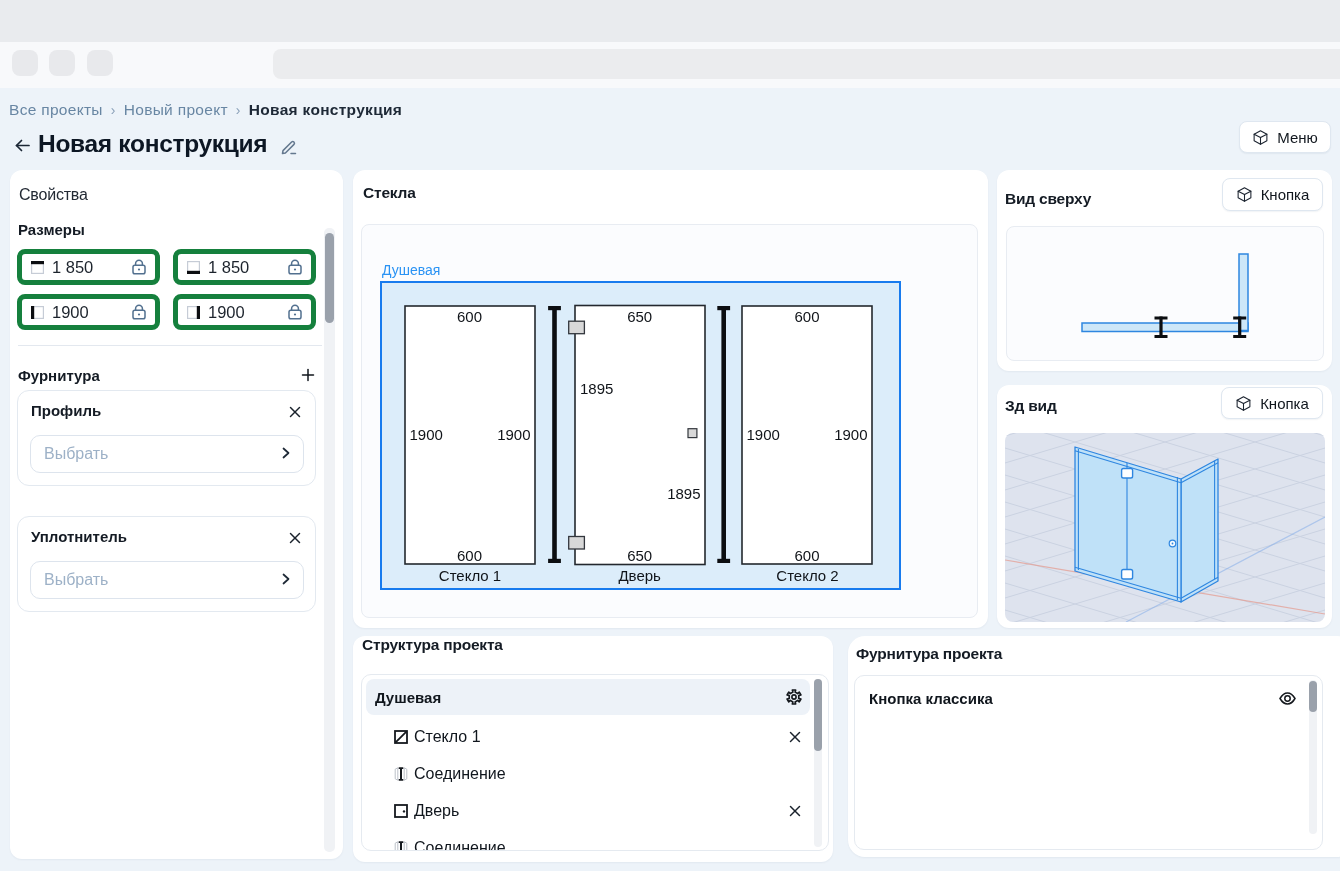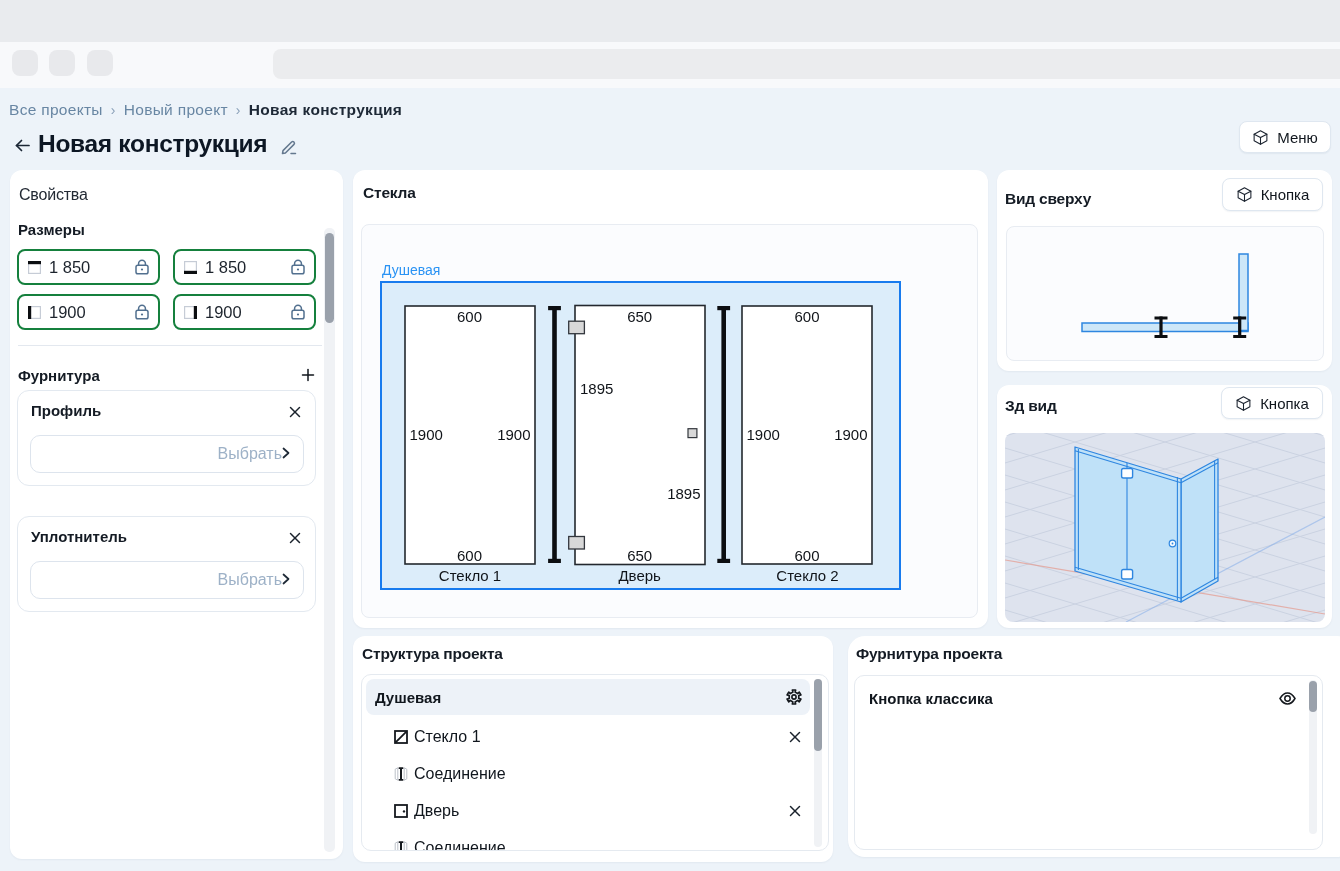--- a/index.html
+++ b/index.html
@@ -3,29 +3,29 @@
 <title>Новая конструкция</title>
 <style>
 * { margin:0; padding:0; box-sizing:border-box; }
 html,body { width:1340px; height:871px; overflow:hidden; }
 body { font-family:"Liberation Sans", sans-serif; background:#edf3f9; position:relative; color:#16202b; }
 .abs { position:absolute; }
 .card { position:absolute; background:#fff; border-radius:12px; box-shadow:0 1px 2px rgba(23,43,77,.05); }
 .ptitle { position:absolute; font-size:15.5px; font-weight:bold; color:#141b24; letter-spacing:-0.2px; }
 .btn { position:absolute; display:flex; align-items:center; justify-content:center; gap:8px; background:#fff; border:1px solid #dfe7f0; border-radius:8px; font-size:15px; color:#10161d; box-shadow:0 1px 1.5px rgba(23,43,77,.06); }
 .btn svg { flex:none; }
-.inp { position:absolute; width:143px; height:36px; border:2px solid #15803d; border-radius:8px; background:#fff; display:flex; align-items:center; padding:0 9px; }
+.inp { position:absolute; width:143px; height:36px; border:5px solid #15803d; border-radius:8px; background:#fff; display:flex; align-items:center; padding:0 9px; }
 .inp .num { font-size:16.5px; color:#1c232c; margin-left:8px; flex:1; }
 .dimic, .lock { display:flex; align-items:center; }
 .sect { position:absolute; left:8px; font-size:15px; font-weight:bold; color:#141b24; }
 .hwcard { position:absolute; left:7px; width:299px; height:96px; border:1px solid #e3e9f0; border-radius:12px; background:#fff; }
 .hwtitle { position:absolute; left:13px; top:11px; font-size:15px; font-weight:bold; color:#141b24; }
 .hwx { position:absolute; right:14px; top:13px; }
 .sel { position:absolute; left:12px; top:44px; width:274px; height:38px; border:1px solid #dde4ed; border-radius:10px; display:flex; align-items:center; padding:0 13px; }
-.sel .ph { font-size:16px; color:#9db1c7; flex:1;text-align:right; }
+.sel .ph { font-size:16px; color:#9db1c7; flex:1; }
 .canvas { position:absolute; background:#fbfcfe; border:1px solid #e8ecf2; border-radius:8px; }
 .lcont { position:absolute; background:#fff; border:1px solid #e5eaf0; border-radius:10px; overflow:hidden; }
 .srow { position:absolute; left:0; width:100%; height:36px; display:flex; align-items:center; }
 .sic { position:absolute; left:31px; display:flex; }
 .slab { position:absolute; left:52px; font-size:16px; color:#10161d; }
 .srow .xr { position:absolute; right:27px; display:flex; }
 .hrow { position:absolute; left:0; width:100%; height:37.5px; display:flex; align-items:center; font-size:16px; color:#10161d; }
 .hrow span:first-child { position:absolute; left:14px; }
 .heye { position:absolute; right:26px; display:flex; }
 .fw6 { font-weight:bold; font-size:15px; }
@@ -321,21 +321,21 @@
         <line x1="172.4" y1="44" x2="172.4" y2="167.2" stroke="#2e86e0" stroke-width="1.1" fill="none"></line>
         <line x1="122" y1="30" x2="122" y2="145.5" stroke="#2e86e0" stroke-width="1.1" fill="none"></line>
         <rect x="116.6" y="35.5" width="11" height="9.5" rx="1.8" fill="#fdfeff" stroke="#2e86e0" stroke-width="1.4"></rect>
         <rect x="116.6" y="136.5" width="11" height="9.5" rx="1.8" fill="#fdfeff" stroke="#2e86e0" stroke-width="1.4"></rect>
         <circle cx="167.5" cy="110.5" r="3.3" fill="#f2f8fd" stroke="#2e86e0" stroke-width="1.2"></circle>
         <circle cx="167.5" cy="110.5" r="0.9" fill="#2e86e0"></circle>
       </svg></div>
 </div>
 
 <div class="card" style="left:353px;top:636px;width:480px;height:226px;">
-  <div class="ptitle" style="left:9px;top:9px;">Структура проекта</div>
+  <div class="ptitle" style="left:9px;top:0;">Структура проекта</div>
   <div class="lcont" style="left:8px;top:38px;width:468px;height:177px;">
     <div class="abs" style="left:4px;top:4px;width:444px;height:36px;background:#edf2f8;border-radius:8px;"></div>
     <div class="abs" style="left:13px;top:14px;font-size:15px;font-weight:bold;color:#10161d;">Душевая</div>
     <span class="abs" style="left:424px;top:14px;display:flex;">
         <svg width="16" height="16" viewBox="0 0 16 16" style="">
           <path d="M6.38 0.98 L9.62 0.98 L9.12 3.13 L11.66 4.59 L13.27 3.09 L14.89 5.89 L12.78 6.54 L12.78 9.46 L14.89 10.11 L13.27 12.91 L11.66 11.41 L9.12 12.87 L9.62 15.02 L6.38 15.02 L6.88 12.87 L4.34 11.41 L2.73 12.91 L1.11 10.11 L3.22 9.46 L3.22 6.54 L1.11 5.89 L2.73 3.09 L4.34 4.59 L6.88 3.13 Z" fill="none" stroke="#15191e" stroke-width="1.7" stroke-linejoin="round"></path>
           <circle cx="8.0" cy="8.0" r="2.1" fill="none" stroke="#15191e" stroke-width="1.6"></circle>
         </svg>
       </span>
     <div class="srow" style="top:44px;">

